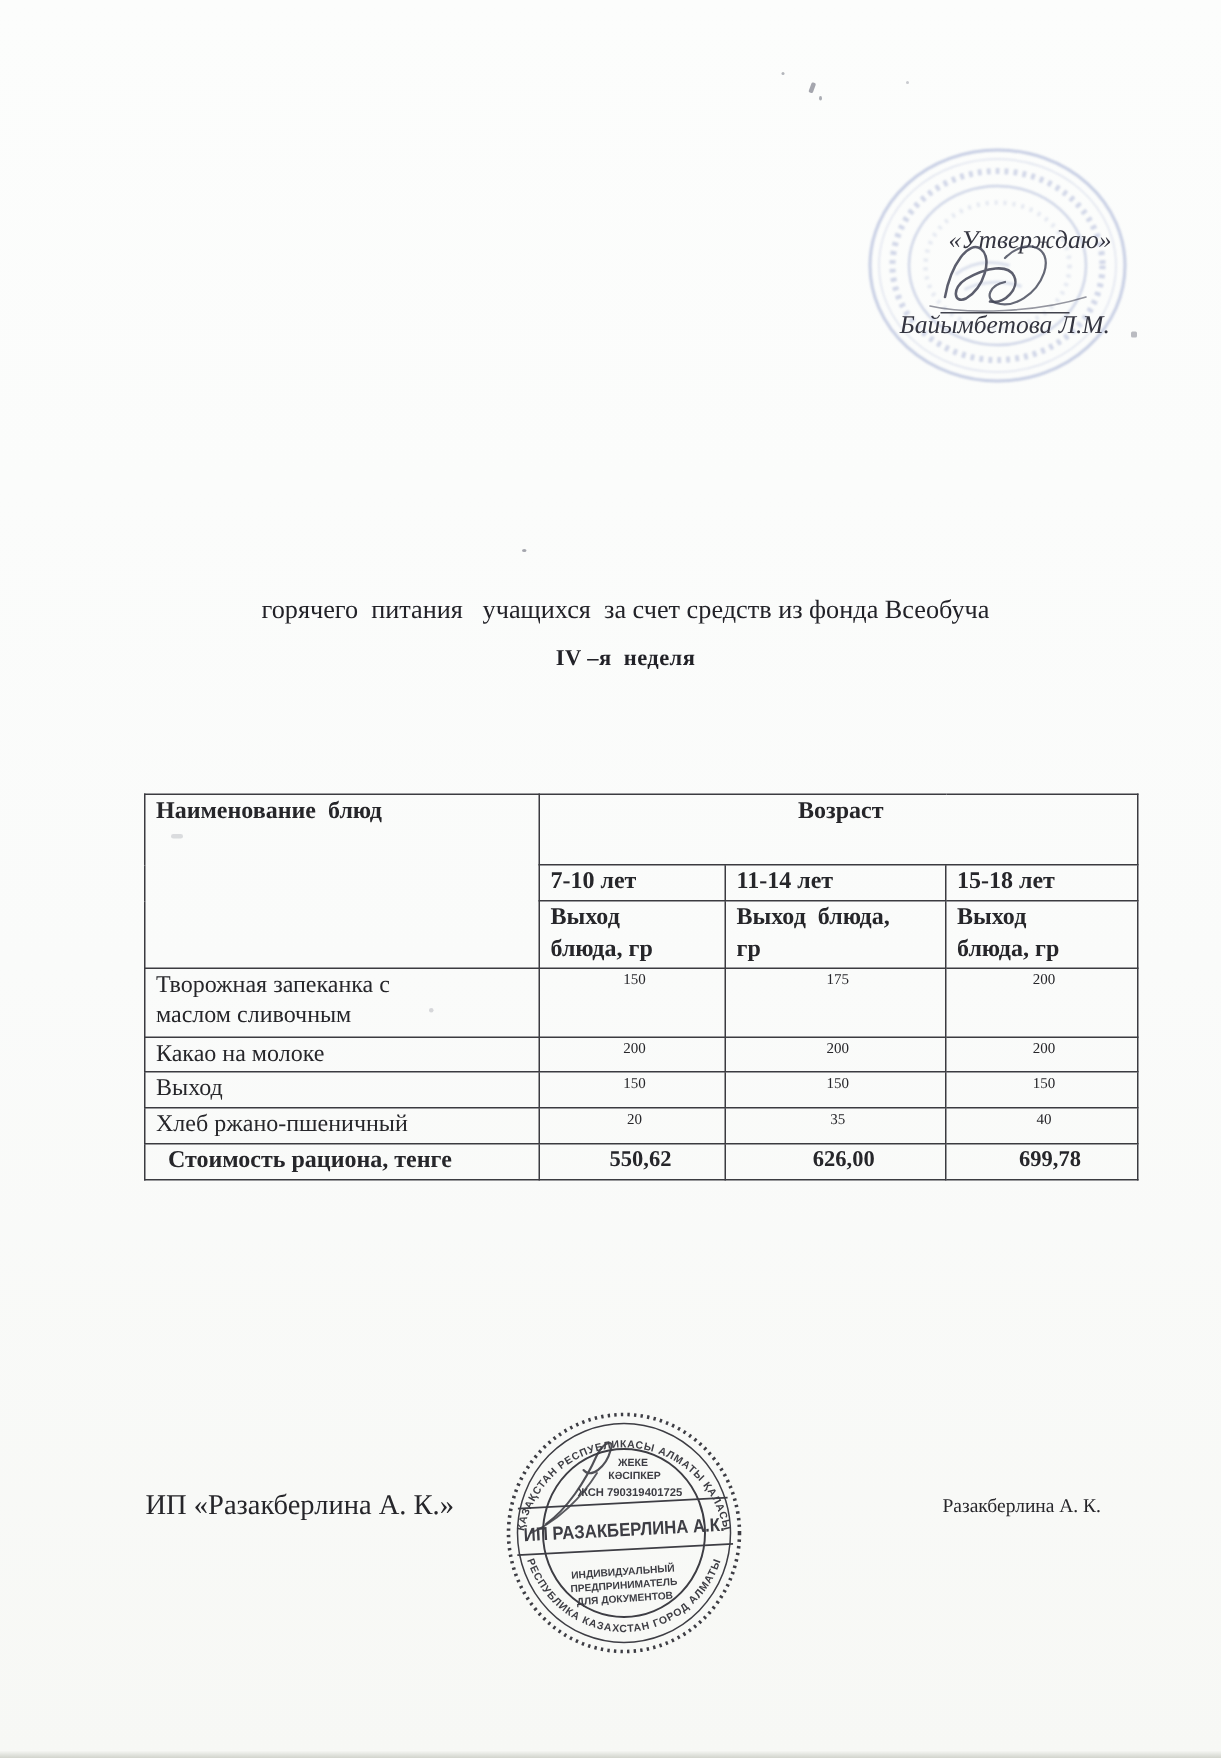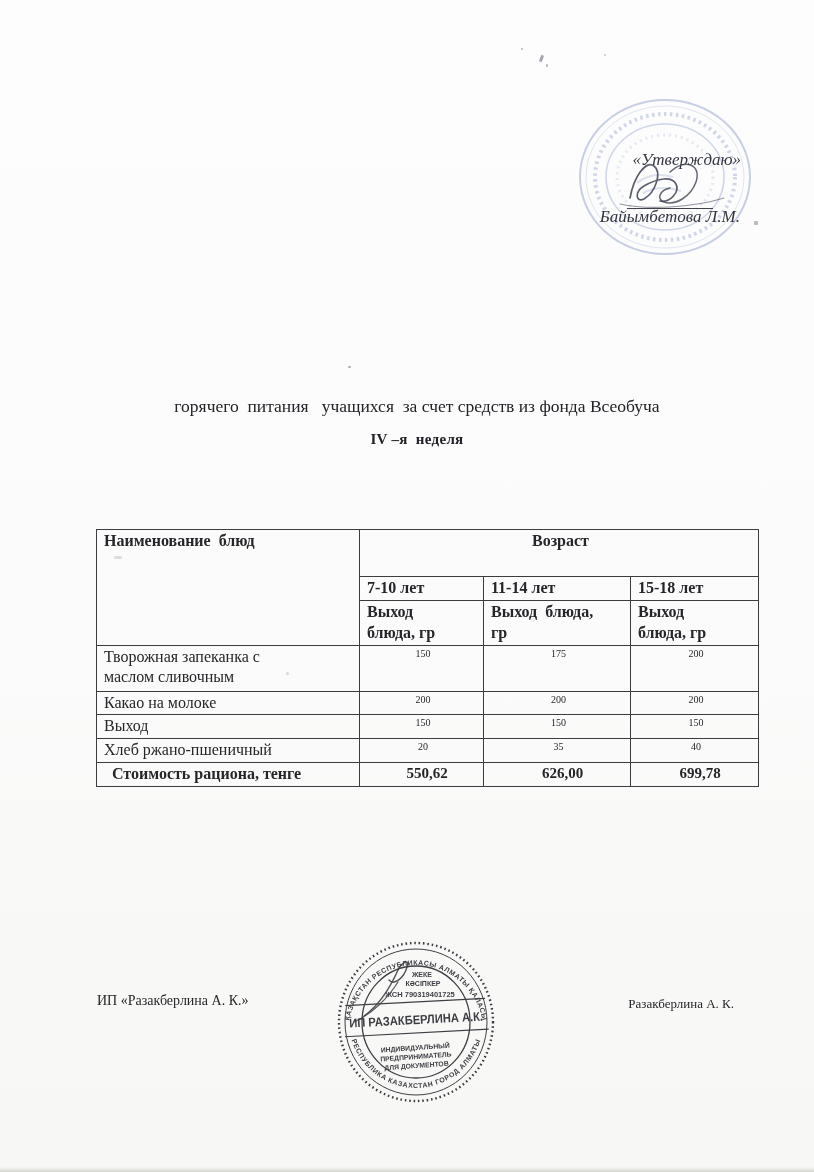--- a/index.html
+++ b/index.html
@@ -25,21 +25,21 @@
   table.menu td{border:1.6px solid #3b3b40;padding:1px 4px 1px 7px;vertical-align:top;line-height:1.3;overflow:hidden;}
   td.dish-h{font-weight:bold;vertical-align:middle;padding-bottom:16px;white-space:pre-wrap;}
   td.age-h{font-weight:bold;text-align:center;vertical-align:middle;}
   td.age-cell{font-weight:bold;}
   td.yield-cell{font-weight:bold;white-space:pre-wrap;line-height:1.35;}
   td.dish-cell{white-space:pre-wrap;}
   td.num{text-align:center;font-size:10px;padding-left:2px;padding-top:2px;}
   tr.total-row td{font-weight:bold;padding-left:15px;}
   tr.total-row td.num{font-size:15px;}
   
-  .footer-left{position:absolute;left:97px;top:993px;font-size:14px;color:#26262a;}
+  .footer-left{position:absolute;left:97px;top:993px;font-size:19px;color:#26262a;}
   .footer-right{position:absolute;right:80px;top:996px;font-size:13px;color:#26262a;}
   .ip-stamp{position:absolute;left:336px;top:940px;width:160px;height:164px;overflow:visible;opacity:.92;}
   .ip-stamp text{font-family:"Liberation Sans","DejaVu Sans",sans-serif;fill:#2e2e35;}
   
   .speck{position:absolute;border-radius:50%;background:#6a6d7a;}
   .bottom-edge{position:absolute;left:0;bottom:0;width:100%;height:5px;
                background:linear-gradient(180deg,rgba(150,150,135,0),rgba(140,145,128,.35));}
 </style>
 </head>
 <body>

